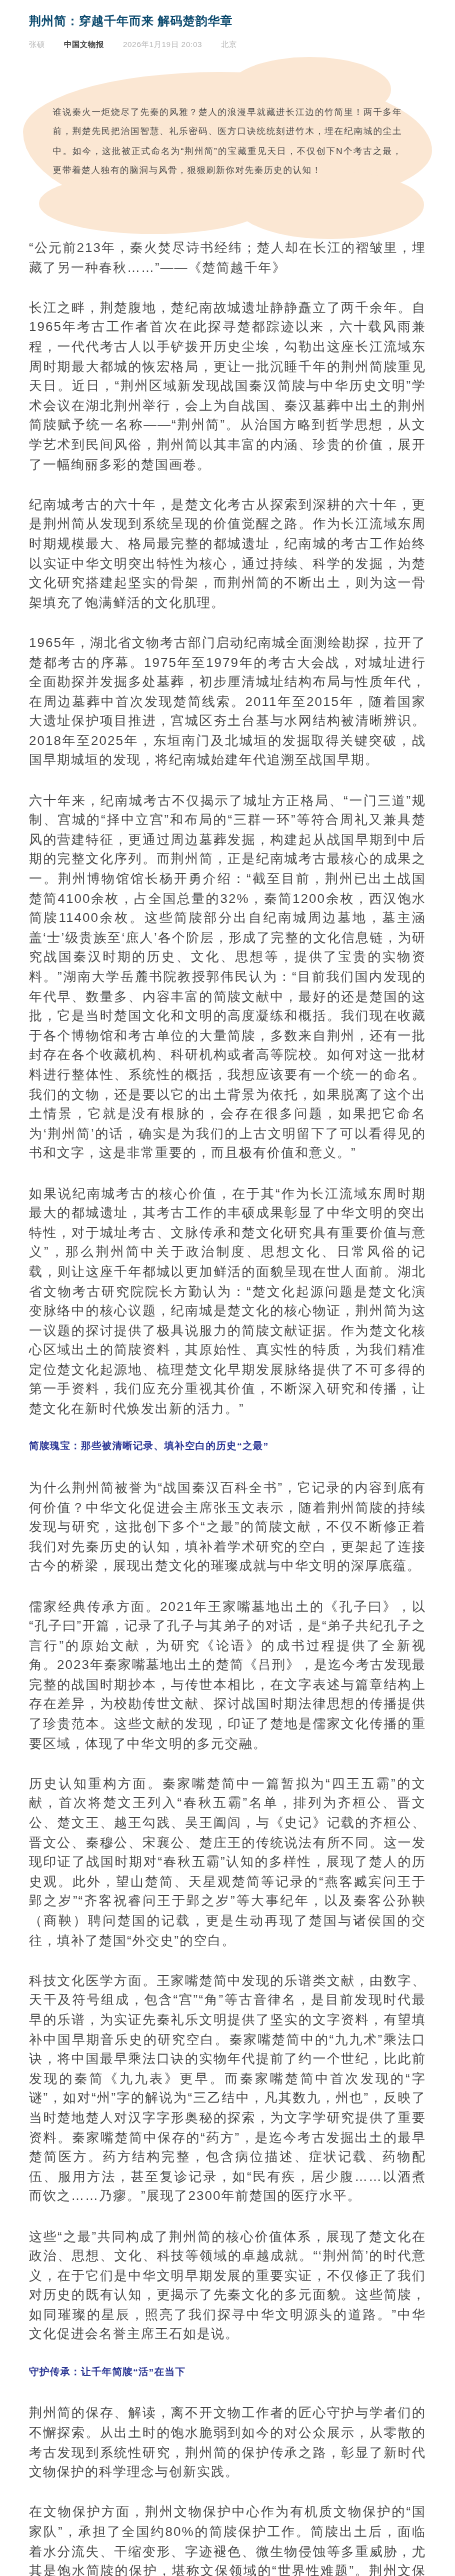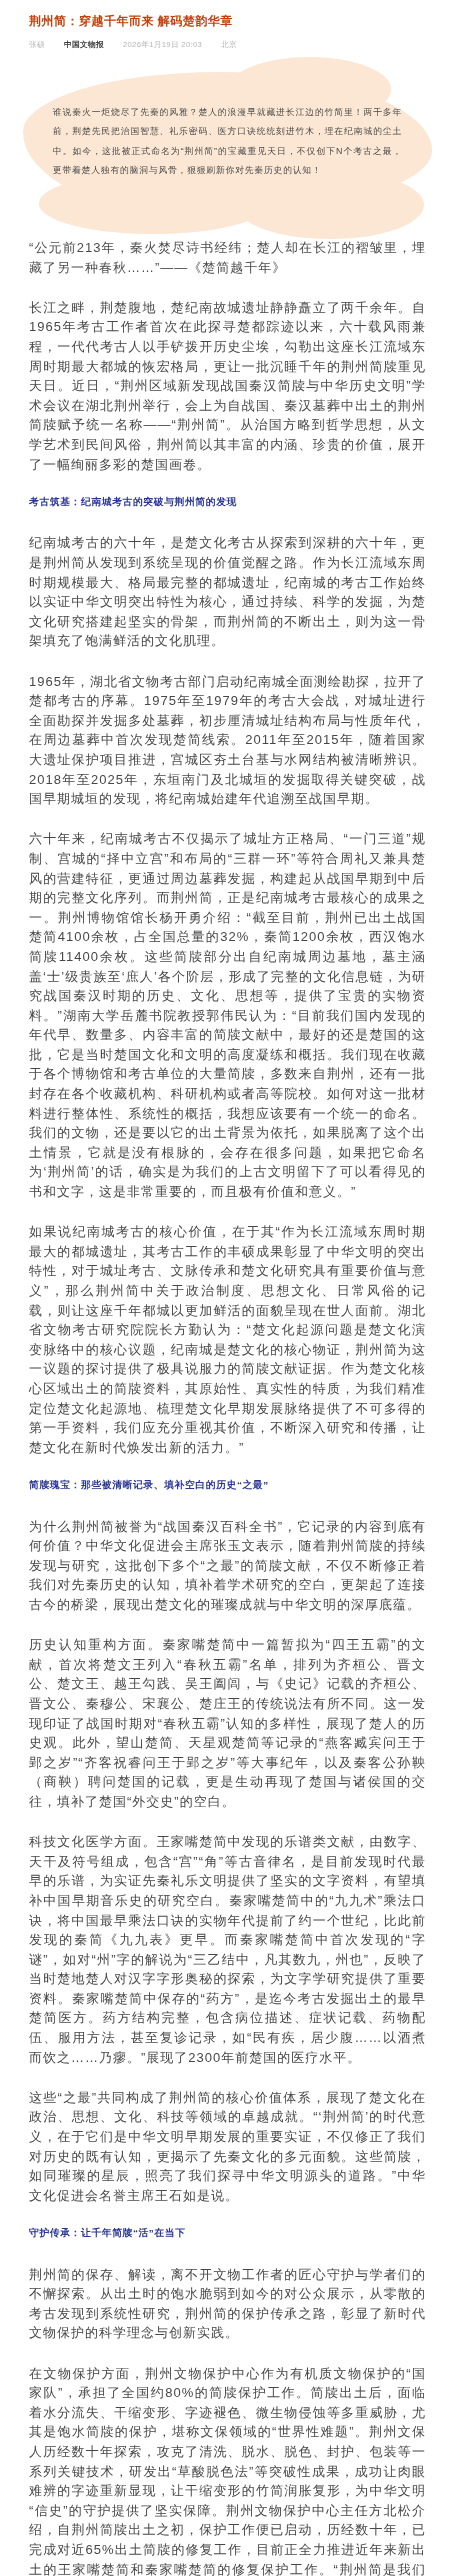--- a/index.html
+++ b/index.html
@@ -1,19 +1,19 @@
 <!DOCTYPE html>
 <html lang="zh" style="font-size:8.2px"><head>
 <meta charset="utf-8">
 <style>
   html,body{margin:0;padding:0;background:#ffffff;}
   body{width:455px;font-family:"Liberation Sans","DejaVu Sans",sans-serif;-webkit-font-smoothing:antialiased;}
   .page{padding:13.4px 29px 25px;box-sizing:border-box;}
 
-  .title{font-size:12px;line-height:1.45;color:#c2410c;font-weight:700;letter-spacing:0.5px;margin:0 0 9.3px;}
+  .title{font-size:12px;line-height:1.45;color:#0c4a6e;font-weight:700;letter-spacing:0.5px;margin:0 0 9.3px;}
   .byline{display:flex;align-items:center;gap:19px;font-size:7.7px;color:#b5b5b5;margin:0 0 21.6px;letter-spacing:0.3px;}
   .byline .src{color:#3f3f3f;font-weight:600;cursor:pointer;}
 
   .intro-wrap{position:relative;margin:3.1px -6.2px 23px;padding:27px 26px 30px;}
   .blob{position:absolute;inset:0;background:#fbe7d3;border-radius:48% 52% 58% 42% / 42% 55% 45% 58%;}
   .blob::before{content:"";position:absolute;width:56%;height:42%;left:4%;bottom:-13%;background:#fbe7d3;border-radius:50%;}
   .blob::after{content:"";position:absolute;width:46%;height:48%;right:2%;bottom:-17%;background:#fbe7d3;border-radius:50%;}
   .blob .lobe{position:absolute;width:40%;height:45%;right:10%;top:-10%;background:#fbe7d3;border-radius:50%;}
   .intro{position:relative;margin:4px;font-size:8.8px;line-height:19.6px;letter-spacing:0.8px;color:#4a4a4a;text-align:justify;}
 
@@ -58,30 +58,30 @@
     <div class="blob">
         <div class="lobe"></div>
       </div>
     <p class="intro">谁说秦火一炬烧尽了先秦的风雅？楚人的浪漫早就藏进长江边的竹简里！两千多年前，荆楚先民把治国智慧、礼乐密码、医方口诀统统刻进竹木，埋在纪南城的尘土中。如今，这批被正式命名为“荆州简”的宝藏重见天日，不仅创下N个考古之最，更带着楚人独有的脑洞与风骨，狠狠刷新你对先秦历史的认知！</p>
   </div>
 
   <p class="quote">“公元前213年，秦火焚尽诗书经纬；楚人却在长江的褶皱里，埋藏了另一种春秋……”——《楚简越千年》</p>
 
   <p class="body">长江之畔，荆楚腹地，楚纪南故城遗址静静矗立了两千余年。自1965年考古工作者首次在此探寻楚都踪迹以来，六十载风雨兼程，一代代考古人以手铲拨开历史尘埃，勾勒出这座长江流域东周时期最大都城的恢宏格局，更让一批沉睡千年的荆州简牍重见天日。近日，“荆州区域新发现战国秦汉简牍与中华历史文明”学术会议在湖北荆州举行，会上为自战国、秦汉墓葬中出土的荆州简牍赋予统一名称——“荆州简”。从治国方略到哲学思想，从文学艺术到民间风俗，荆州简以其丰富的内涵、珍贵的价值，展开了一幅绚丽多彩的楚国画卷。</p>
 
-  <h2 class="section">考古筑基：纪南城考古的突破与荆州简的发现</h2>
 
   <p class="body">纪南城考古的六十年，是楚文化考古从探索到深耕的六十年，更是荆州简从发现到系统呈现的价值觉醒之路。作为长江流域东周时期规模最大、格局最完整的都城遗址，纪南城的考古工作始终以实证中华文明突出特性为核心，通过持续、科学的发掘，为楚文化研究搭建起坚实的骨架，而荆州简的不断出土，则为这一骨架填充了饱满鲜活的文化肌理。</p>
   <p class="body">1965年，湖北省文物考古部门启动纪南城全面测绘勘探，拉开了楚都考古的序幕。1975年至1979年的考古大会战，对城址进行全面勘探并发掘多处墓葬，初步厘清城址结构布局与性质年代，在周边墓葬中首次发现楚简线索。2011年至2015年，随着国家大遗址保护项目推进，宫城区夯土台基与水网结构被清晰辨识。2018年至2025年，东垣南门及北城垣的发掘取得关键突破，战国早期城垣的发现，将纪南城始建年代追溯至战国早期。</p>
   <p class="body">六十年来，纪南城考古不仅揭示了城址方正格局、“一门三道”规制、宫城的“择中立宫”和布局的“三群一环”等符合周礼又兼具楚风的营建特征，更通过周边墓葬发掘，构建起从战国早期到中后期的完整文化序列。而荆州简，正是纪南城考古最核心的成果之一。荆州博物馆馆长杨开勇介绍：“截至目前，荆州已出土战国楚简4100余枚，占全国总量的32%，秦简1200余枚，西汉饱水简牍11400余枚。这些简牍部分出自纪南城周边墓地，墓主涵盖‘士’级贵族至‘庶人’各个阶层，形成了完整的文化信息链，为研究战国秦汉时期的历史、文化、思想等，提供了宝贵的实物资料。”湖南大学岳麓书院教授郭伟民认为：“目前我们国内发现的年代早、数量多、内容丰富的简牍文献中，最好的还是楚国的这批，它是当时楚国文化和文明的高度凝练和概括。我们现在收藏于各个博物馆和考古单位的大量简牍，多数来自荆州，还有一批封存在各个收藏机构、科研机构或者高等院校。如何对这一批材料进行整体性、系统性的概括，我想应该要有一个统一的命名。我们的文物，还是要以它的出土背景为依托，如果脱离了这个出土情景，它就是没有根脉的，会存在很多问题，如果把它命名为‘荆州简’的话，确实是为我们的上古文明留下了可以看得见的书和文字，这是非常重要的，而且极有价值和意义。”</p>
   <p class="body">如果说纪南城考古的核心价值，在于其“作为长江流域东周时期最大的都城遗址，其考古工作的丰硕成果彰显了中华文明的突出特性，对于城址考古、文脉传承和楚文化研究具有重要价值与意义”，那么荆州简中关于政治制度、思想文化、日常风俗的记载，则让这座千年都城以更加鲜活的面貌呈现在世人面前。湖北省文物考古研究院院长方勤认为：“楚文化起源问题是楚文化演变脉络中的核心议题，纪南城是楚文化的核心物证，荆州简为这一议题的探讨提供了极具说服力的简牍文献证据。作为楚文化核心区域出土的简牍资料，其原始性、真实性的特质，为我们精准定位楚文化起源地、梳理楚文化早期发展脉络提供了不可多得的第一手资料，我们应充分重视其价值，不断深入研究和传播，让楚文化在新时代焕发出新的活力。”</p>
 
   <h2 class="section">简牍瑰宝：那些被清晰记录、填补空白的历史“之最”</h2>
 
   <p class="body">为什么荆州简被誉为“战国秦汉百科全书”，它记录的内容到底有何价值？中华文化促进会主席张玉文表示，随着荆州简牍的持续发现与研究，这批创下多个“之最”的简牍文献，不仅不断修正着我们对先秦历史的认知，填补着学术研究的空白，更架起了连接古今的桥梁，展现出楚文化的璀璨成就与中华文明的深厚底蕴。</p>
+  <p class="body">儒家经典传承方面。2021年王家嘴墓地出土的《孔子曰》，以“孔子曰”开篇，记录了孔子与其弟子的对话，是“弟子共纪孔子之言行”的原始文献，为研究《论语》的成书过程提供了全新视角。2023年秦家嘴墓地出土的楚简《吕刑》，是迄今考古发现最完整的战国时期抄本，与传世本相比，在文字表述与篇章结构上存在差异，为校勘传世文献、探讨战国时期法律思想的传播提供了珍贵范本。这些文献的发现，印证了楚地是儒家文化传播的重要区域，体现了中华文明的多元交融。</p>
   <p class="body">历史认知重构方面。秦家嘴楚简中一篇暂拟为“四王五霸”的文献，首次将楚文王列入“春秋五霸”名单，排列为齐桓公、晋文公、楚文王、越王勾践、吴王阖闾，与《史记》记载的齐桓公、晋文公、秦穆公、宋襄公、楚庄王的传统说法有所不同。这一发现印证了战国时期对“春秋五霸”认知的多样性，展现了楚人的历史观。此外，望山楚简、天星观楚简等记录的“燕客臧宾问王于郢之岁”“齐客祝睿问王于郢之岁”等大事纪年，以及秦客公孙鞅（商鞅）聘问楚国的记载，更是生动再现了楚国与诸侯国的交往，填补了楚国“外交史”的空白。</p>
   <p class="body">科技文化医学方面。王家嘴楚简中发现的乐谱类文献，由数字、天干及符号组成，包含“宫”“角”等古音律名，是目前发现时代最早的乐谱，为实证先秦礼乐文明提供了坚实的文字资料，有望填补中国早期音乐史的研究空白。秦家嘴楚简中的“九九术”乘法口诀，将中国最早乘法口诀的实物年代提前了约一个世纪，比此前发现的秦简《九九表》更早。而秦家嘴楚简中首次发现的“字谜”，如对“州”字的解说为“三乙结中，凡其数九，州也”，反映了当时楚地楚人对汉字字形奥秘的探索，为文字学研究提供了重要资料。秦家嘴楚简中保存的“药方”，是迄今考古发掘出土的最早楚简医方。药方结构完整，包含病位描述、症状记载、药物配伍、服用方法，甚至复诊记录，如“民有疾，居少腹……以酒煮而饮之……乃瘳。”展现了2300年前楚国的医疗水平。</p>
   <p class="body">这些“之最”共同构成了荆州简的核心价值体系，展现了楚文化在政治、思想、文化、科技等领域的卓越成就。“‘荆州简’的时代意义，在于它们是中华文明早期发展的重要实证，不仅修正了我们对历史的既有认知，更揭示了先秦文化的多元面貌。这些简牍，如同璀璨的星辰，照亮了我们探寻中华文明源头的道路。”中华文化促进会名誉主席王石如是说。</p>
 
   <h2 class="section">守护传承：让千年简牍“活”在当下</h2>
 
   <p class="body">荆州简的保存、解读，离不开文物工作者的匠心守护与学者们的不懈探索。从出土时的饱水脆弱到如今的对公众展示，从零散的考古发现到系统性研究，荆州简的保护传承之路，彰显了新时代文物保护的科学理念与创新实践。</p>
   <p class="body">在文物保护方面，荆州文物保护中心作为有机质文物保护的“国家队”，承担了全国约80%的简牍保护工作。简牍出土后，面临着水分流失、干缩变形、字迹褪色、微生物侵蚀等多重威胁，尤其是饱水简牍的保护，堪称文保领域的“世界性难题”。荆州文保人历经数十年探索，攻克了清洗、脱水、脱色、封护、包装等一系列关键技术，研发出“草酸脱色法”等突破性成果，成功让肉眼难辨的字迹重新显现，让干缩变形的竹简润胀复形，为中华文明“信史”的守护提供了坚实保障。荆州文物保护中心主任方北松介绍，自荆州简牍出土之初，保护工作便已启动，历经数十年，已完成对近65%出土简牍的修复工作，目前正全力推进近年来新出土的王家嘴楚简和秦家嘴楚简的修复保护工作。“荆州简是我们积累经验的源头。荆州文保人将继续秉持专业精神，全力以赴做好荆州简保护工作。”方北松说。</p>
 
   <figure class="fig1">

